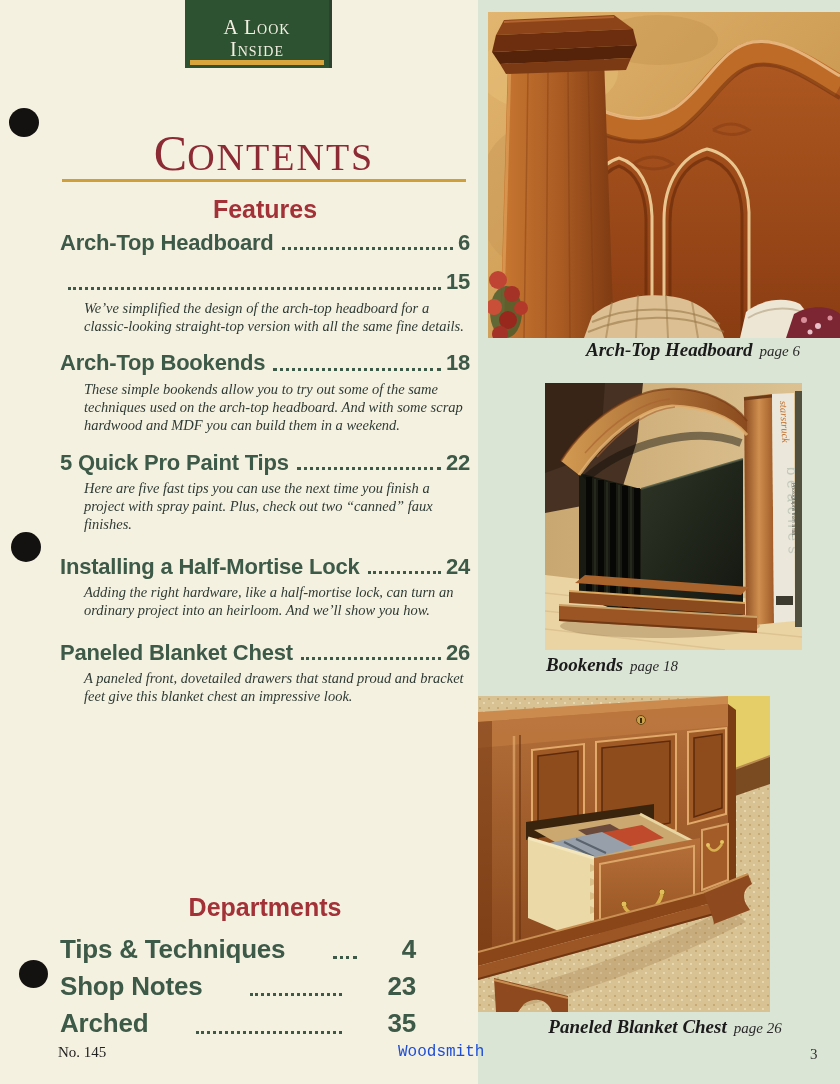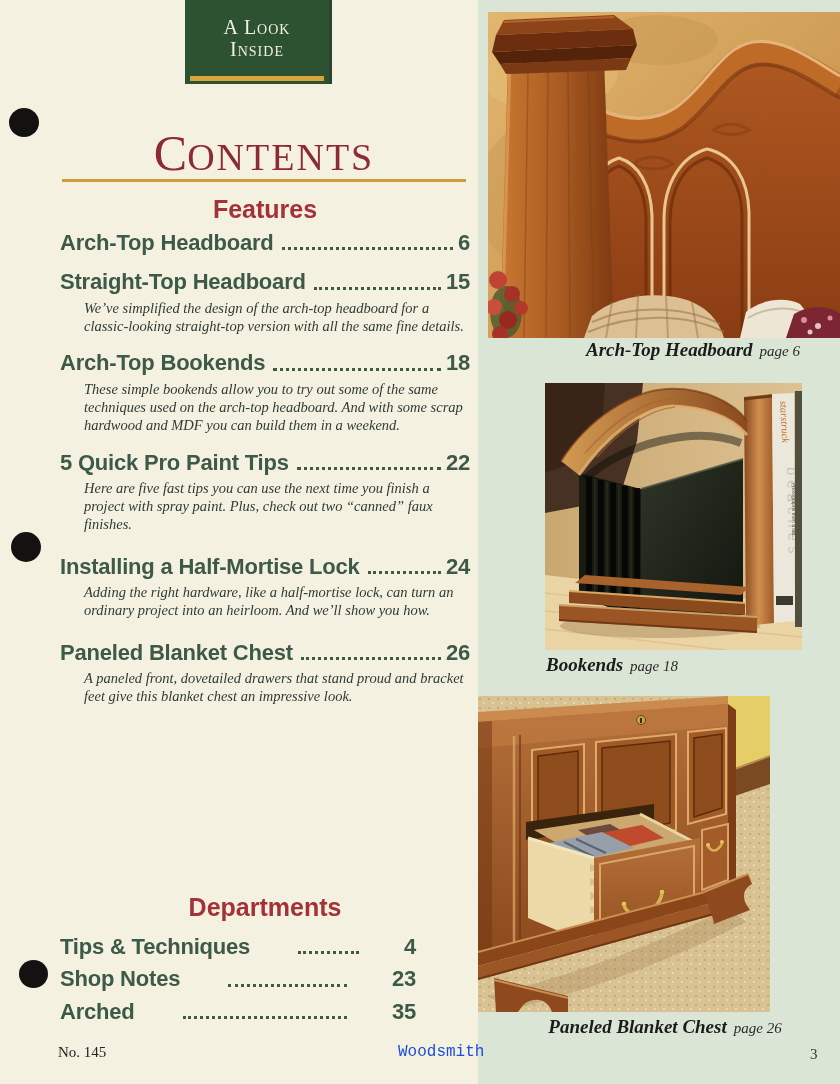--- a/index.html
+++ b/index.html
@@ -6,21 +6,21 @@
   .page{position:relative;width:840px;height:1084px;background:#f5f1e1;overflow:hidden;
         font-family:"Liberation Sans",sans-serif;}
   
   .right-panel{position:absolute;left:478px;top:0;width:362px;height:1084px;background:#dbe5d6;}
   
   .dot{position:absolute;background:#141210;border-radius:50%;}
   .dot1{left:9px;top:108px;width:30px;height:29px;}
   .dot2{left:11px;top:532px;width:30px;height:30px;}
   .dot3{left:19px;top:960px;width:29px;height:28px;}
   
-  .badge{position:absolute;left:185px;top:0;width:147px;height:84px;background:#2c5232;
+  .badge{position:absolute;left:185px;top:0;width:147px;height:68px;background:#2c5232;
          border-right:3px solid rgba(50,50,45,.55);box-sizing:border-box;text-align:center;padding-top:16px;}
   .badge .gold{position:absolute;left:5px;right:5px;bottom:3px;height:5px;background:#d8a53c;}
   .badge .line{color:#f3efe0;font-family:"Liberation Serif",serif;font-variant:small-caps;
                font-size:20px;line-height:1.1;letter-spacing:1px;}
   
   .contents{position:absolute;left:60px;top:128px;width:408px;text-align:center;color:#8d2b35;
             font-family:"Liberation Serif",serif;line-height:1;}
   .contents .initial{font-size:50px;}
   .contents .rest{font-size:38px;letter-spacing:2px;}
   .rule{position:absolute;left:62px;top:179px;width:404px;height:3px;background:#cf9f3a;}
@@ -35,21 +35,21 @@
   .toc-item.sp1{margin-bottom:15px;}
   .toc-item.sp2{margin-bottom:20px;}
   .toc-row{display:flex;align-items:flex-end;color:#3d5948;font-weight:bold;font-size:22px;
            letter-spacing:-0.2px;line-height:1.2;}
   .toc-title{white-space:nowrap;}
   .toc-leader{flex:1;border-bottom:3px dotted #3d5948;margin:0 5px 6px 8px;min-width:18px;}
   .toc-desc{margin:3px 0 0 24px;width:386px;font-family:"Liberation Serif",serif;font-style:italic;
             font-size:14.5px;line-height:1.26;color:#2e3b34;}
   
   .dept{position:absolute;left:60px;top:934px;width:356px;}
-  .dept .toc-row{margin-bottom:6px;font-size:22px;gap:40px;}
+  .dept .toc-row{margin-bottom:6px;font-size:26px;gap:40px;}
   
   .caption{position:absolute;font-family:"Liberation Serif",serif;color:#1b1b1b;white-space:nowrap;}
   .cap-title{font-weight:bold;font-style:italic;font-size:19px;}
   .cap-ref{font-style:italic;font-size:15px;margin-left:7px;color:#2a2a2a;}
   .caption1{left:478px;top:339px;width:322px;text-align:right;}
   .caption2{left:546px;top:654px;}
   .caption3{left:500px;top:1016px;width:330px;text-align:center;}
   
   .photo{position:absolute;display:block;}
   .photo1{left:488px;top:12px;}
@@ -85,21 +85,20 @@
   <div class="toc">
     <div class="toc-item">
       <div class="toc-row">
         <span class="toc-title">Arch-Top Headboard</span>
         <span class="toc-leader"></span>
         <span class="toc-page">6</span>
       </div>
     </div>
     <div class="toc-item sp1">
       <div class="toc-row">
-        <span class="toc-title">Straight-Top Headboard</span>
         <span class="toc-leader"></span>
         <span class="toc-page">15</span>
       </div>
       <div class="toc-desc">We’ve simplified the design of the arch-top headboard for a classic-looking straight-top version with all the same fine details.</div>
     </div>
     <div class="toc-item sp1">
       <div class="toc-row">
         <span class="toc-title">Arch-Top Bookends</span>
         <span class="toc-leader"></span>
         <span class="toc-page">18</span>

